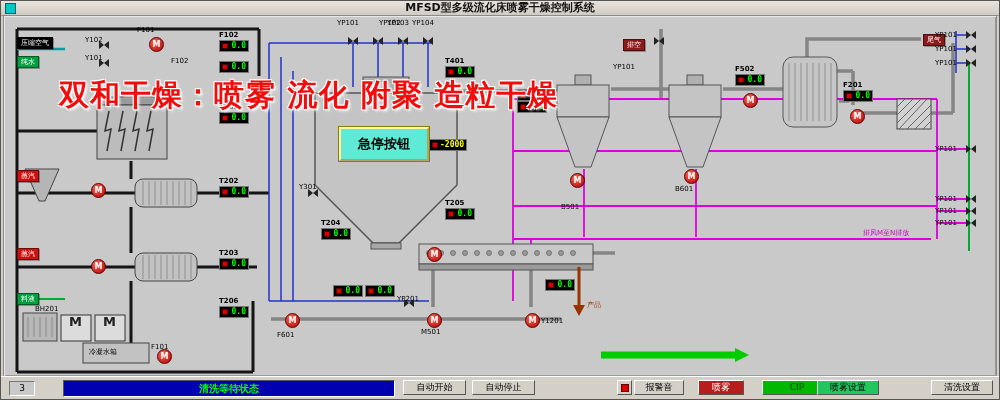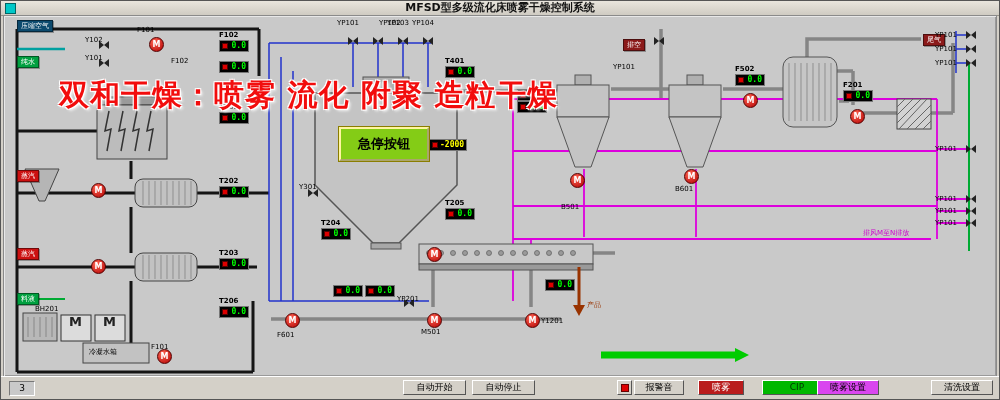--- a/index.html
+++ b/index.html
@@ -23,21 +23,21 @@
   .disp .dlbl{font-size:7px;line-height:9px;color:#000;font-weight:bold;}
   .disp .dval{background:#000;border:1px solid #777;font-family:"DejaVu Sans Mono",monospace;
     font-size:8px;font-weight:bold;line-height:10px;padding:0 2px;min-width:24px;
     display:flex;align-items:center;justify-content:flex-end;gap:2px;}
   .ind{width:4px;height:4px;background:#d00;border:1px solid #500;display:inline-block;margin-right:auto;}
   .pump{width:13px;height:13px;border-radius:50%;background:radial-gradient(circle at 35% 30%,#ff6655,#b00000);
     border:1px solid #550000;color:#fff;font-size:8px;font-weight:bold;text-align:center;line-height:13px;cursor:pointer;}
   .watermark{position:absolute;left:58px;top:74px;z-index:6;font-size:30px;font-weight:bold;color:#f20d0d;
     letter-spacing:1px;white-space:nowrap;
     text-shadow:-1px -1px 0 #fff,1px -1px 0 #fff,-1px 1px 0 #fff,1px 1px 0 #fff,2px 2px 3px rgba(255,255,255,.9);}
-  .estop{position:absolute;left:338px;top:126px;width:86px;height:30px;z-index:3;background:#84cc16;
+  .estop{position:absolute;left:338px;top:126px;width:86px;height:30px;z-index:3;background:#5eead4;
     border:2px outset #fff6a0;box-shadow:0 0 0 1px #8a7d00;color:#000;font-weight:bold;font-size:13px;
     display:flex;align-items:center;justify-content:center;cursor:pointer;}
   .statusbar{position:absolute;left:0;right:0;bottom:0;height:22px;background:#d4d0c8;
     border-top:1px solid #fff;z-index:4;}
   .counter{position:absolute;left:8px;top:4px;width:24px;height:13px;background:#c9c9c9;
     border:1px solid;border-color:#777 #fff #fff #777;font-size:9px;text-align:center;line-height:13px;}
   .statusmsg{position:absolute;left:62px;top:3px;width:330px;height:15px;background:#0000b0;
     border:1px solid;border-color:#555 #fff #fff #555;color:#00ff00;font-size:10px;font-weight:bold;
     text-align:center;line-height:15px;}
   .btn{position:absolute;top:3px;height:15px;border:1px solid;border-color:#fff #555 #555 #fff;
@@ -139,21 +139,21 @@
       <circle cx="500" cy="252" r="2.5" fill="#9a9a9a" stroke="#666" stroke-width="0.8"></circle>
       <circle cx="512" cy="252" r="2.5" fill="#9a9a9a" stroke="#666" stroke-width="0.8"></circle>
       <circle cx="524" cy="252" r="2.5" fill="#9a9a9a" stroke="#666" stroke-width="0.8"></circle>
       <circle cx="536" cy="252" r="2.5" fill="#9a9a9a" stroke="#666" stroke-width="0.8"></circle>
       <circle cx="548" cy="252" r="2.5" fill="#9a9a9a" stroke="#666" stroke-width="0.8"></circle>
       <circle cx="560" cy="252" r="2.5" fill="#9a9a9a" stroke="#666" stroke-width="0.8"></circle>
       <circle cx="572" cy="252" r="2.5" fill="#9a9a9a" stroke="#666" stroke-width="0.8"></circle>
     </svg>
 
   <div id="gen" class="genlayer">
-      <div class="tag" style="left:16px;top:19px;background:#0c4a6e">压缩空气</div>
+      <div class="tag" style="left:16px;top:36px;background:#000000">压缩空气</div>
       <div class="tag" style="left:16px;top:55px;background:#00a040">纯水</div>
       <div class="tag" style="left:16px;top:169px;background:#cc1111">蒸汽</div>
       <div class="tag" style="left:16px;top:247px;background:#cc1111">蒸汽</div>
       <div class="tag" style="left:16px;top:292px;background:#00a040">料液</div>
       <div class="tag" style="left:622px;top:38px;background:#8b1a1a">排空</div>
       <div class="tag" style="left:922px;top:33px;background:#8b1a1a">尾气</div>
       <div class="lbl " style="left:84px;top:35px;">Y102</div>
       <div class="lbl " style="left:84px;top:53px;">Y101</div>
       <div class="lbl " style="left:136px;top:25px;">F101</div>
       <div class="lbl " style="left:170px;top:56px;">F102</div>
@@ -307,27 +307,28 @@
       <div class="pump" style="left:742px;top:92px">M</div>
       <div class="pump" style="left:849px;top:108px">M</div>
       <div class="pump" style="left:156px;top:348px">M</div>
     </div>
 
   <div class="estop">急停按钮</div>
   <div class="watermark">双和干燥：喷雾 流化 附聚 造粒干燥</div>
 
   <div class="statusbar">
     <div class="counter">3</div>
+    <div class="statusmsg">清洗等待状态</div>
     <div id="btns">
         <div class="btn" style="left:402px;width:63px;background:#d4d0c8;color:#000">自动开始</div>
         <div class="btn" style="left:471px;width:63px;background:#d4d0c8;color:#000">自动停止</div>
         <div class="btn" style="left:616px;width:15px;background:#d4d0c8;color:#000">
           <span class="alarm-ic"></span>
         </div>
         <div class="btn" style="left:633px;width:50px;background:#d4d0c8;color:#000">报警音</div>
         <div class="btn" style="left:697px;width:46px;background:#b91c1c;color:#ffffff">喷雾</div>
         <div class="btn" style="left:761px;width:70px;background:#00b800;color:#003300">CIP</div>
-        <div class="btn" style="left:816px;width:62px;background:#d946ef;color:#000">喷雾设置</div>
+        <div class="btn" style="left:816px;width:62px;background:#22c55e;color:#000">喷雾设置</div>
         <div class="btn" style="left:930px;width:62px;background:#d4d0c8;color:#000">清洗设置</div>
       </div>
   </div>
 
 </div>
 
 </body></html>

